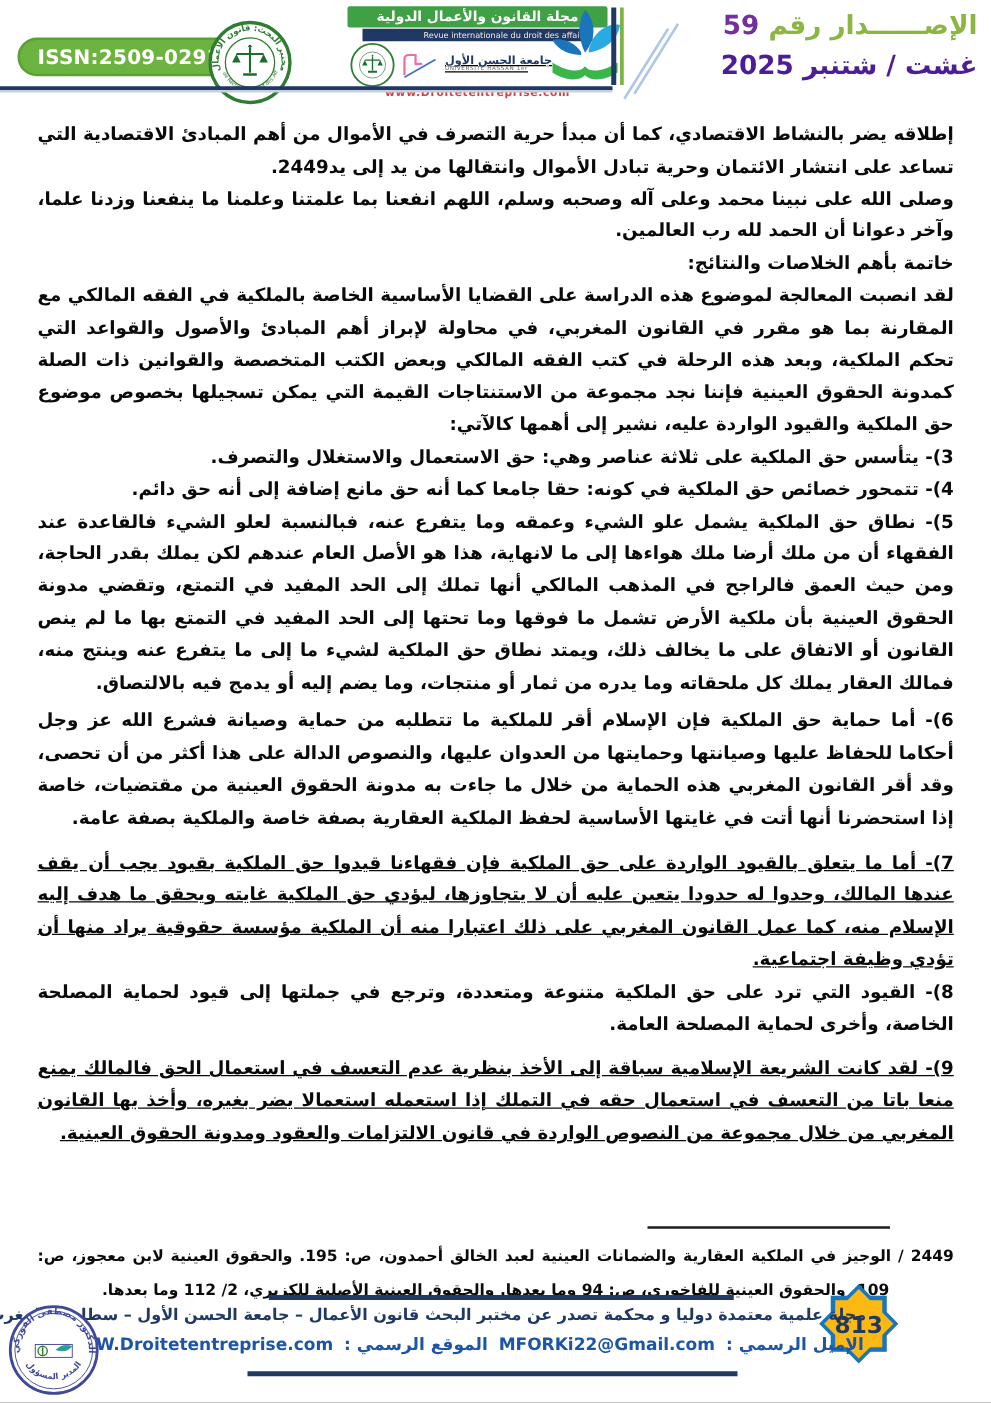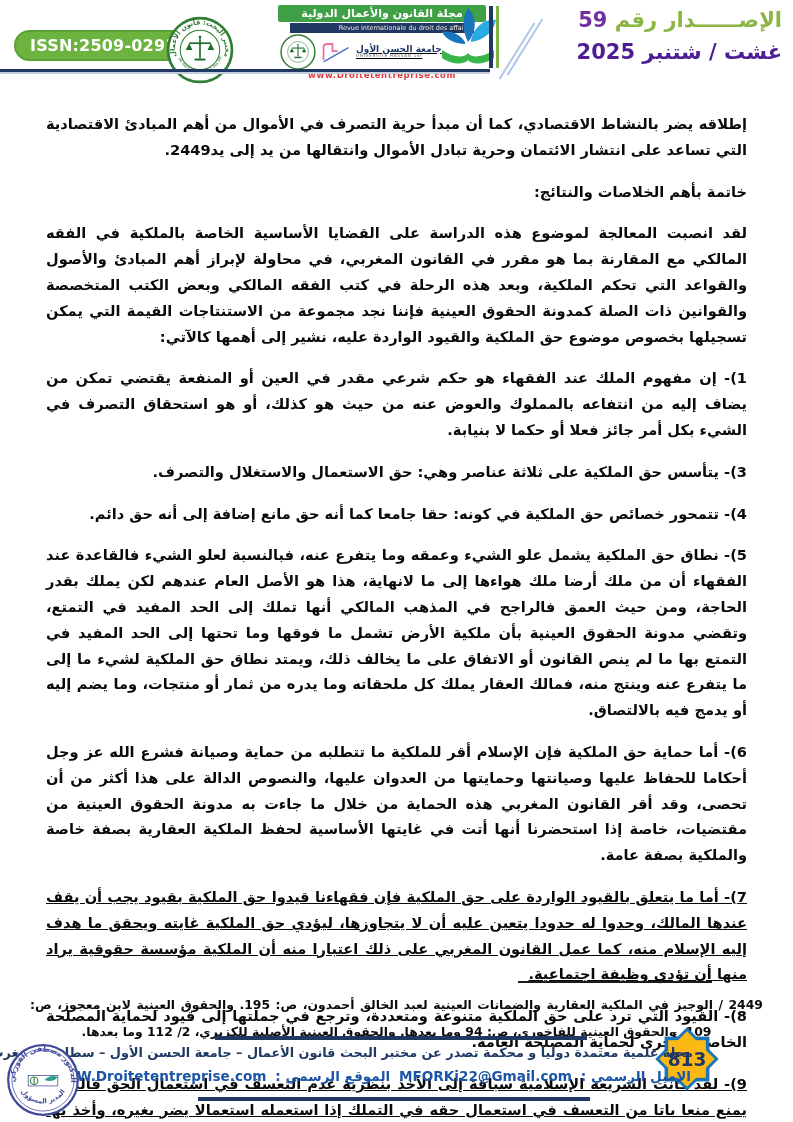--- a/index.html
+++ b/index.html
@@ -44,21 +44,21 @@
   .issue-line1 { font-size:21px; font-weight:bold; color:#8CB544; white-space:nowrap; }
   .issue-line1 .num { color:#7030A0; }
   .issue-line2 { font-size:21px; font-weight:bold; color:#4c1d95; margin-top:8px; white-space:nowrap; }
 
   
   .content {
     position:absolute; top:95px; left:30px; right:30px;
     direction:rtl; text-align:justify; color:#0a0a0a;
     font-size:14.6px; font-weight:bold; line-height:25.8px;
   }
-  .content p { margin:16px; }
+  .content p { margin:0; }
   .heading-underline { }
   .gap-sm { margin-top:5px !important; }
   .gap-md { margin-top:10px !important;text-decoration:underline; }
 
   
   .fn-sep { position:absolute; top:981px; left:518px; width:194px; height:2px; background:#1c1c1c; }
   .footnote {
     position:absolute; top:991px; left:30px; right:30px;
     direction:rtl; text-align:justify; text-align-last:center;
     font-size:12.4px; font-weight:bold; line-height:27px; color:#0a0a0a;
@@ -148,23 +148,23 @@
   <div class="issue-block">
     <div class="issue-line1">
       <span>الإصــــــدار رقم</span>
       <span class="num">59</span>
     </div>
     <div class="issue-line2">غشت / شتنبر 2025</div>
   </div>
 
   <div class="content">
     <p>إطلاقه يضر بالنشاط الاقتصادي، كما أن مبدأ حرية التصرف في الأموال من أهم المبادئ الاقتصادية التي تساعد على انتشار الائتمان وحرية تبادل الأموال وانتقالها من يد إلى يد2449.</p>
+    <p>وصلى الله على نبينا محمد وعلى آله وصحبه وسلم، اللهم انفعنا بما علمتنا وعلمنا ما ينفعنا وزدنا علما، وآخر دعوانا أن الحمد لله رب العالمين.</p>
     <p class="heading-underline">خاتمة بأهم الخلاصات والنتائج:</p>
     <p>لقد انصبت المعالجة لموضوع هذه الدراسة على القضايا الأساسية الخاصة بالملكية في الفقه المالكي مع المقارنة بما هو مقرر في القانون المغربي، في محاولة لإبراز أهم المبادئ والأصول والقواعد التي تحكم الملكية، وبعد هذه الرحلة في كتب الفقه المالكي وبعض الكتب المتخصصة والقوانين ذات الصلة كمدونة الحقوق العينية فإننا نجد مجموعة من الاستنتاجات القيمة التي يمكن تسجيلها بخصوص موضوع حق الملكية والقيود الواردة عليه، نشير إلى أهمها كالآتي:</p>
-    <p>1)- إن مفهوم الملك عند الفقهاء هو حكم شرعي مقدر في العين أو المنفعة يقتضي تمكن من يضاف إليه من انتفاعه بالمملوك والعوض عنه من حيث هو كذلك، أو هو استحقاق التصرف في الشيء بكل أمر جائز فعلا أو حكما لا بنيابة.</p>
     <p>3)- يتأسس حق الملكية على ثلاثة عناصر وهي: حق الاستعمال والاستغلال والتصرف.</p>
     <p>4)- تتمحور خصائص حق الملكية في كونه: حقا جامعا كما أنه حق مانع إضافة إلى أنه حق دائم.</p>
     <p>5)- نطاق حق الملكية يشمل علو الشيء وعمقه وما يتفرع عنه، فبالنسبة لعلو الشيء فالقاعدة عند الفقهاء أن من ملك أرضا ملك هواءها إلى ما لانهاية، هذا هو الأصل العام عندهم لكن يملك بقدر الحاجة، ومن حيث العمق فالراجح في المذهب المالكي أنها تملك إلى الحد المفيد في التمتع، وتقضي مدونة الحقوق العينية بأن ملكية الأرض تشمل ما فوقها وما تحتها إلى الحد المفيد في التمتع بها ما لم ينص القانون أو الاتفاق على ما يخالف ذلك، ويمتد نطاق حق الملكية لشيء ما إلى ما يتفرع عنه وينتج منه، فمالك العقار يملك كل ملحقاته وما يدره من ثمار أو منتجات، وما يضم إليه أو يدمج فيه بالالتصاق.</p>
     <p class="gap-sm">6)- أما حماية حق الملكية فإن الإسلام أقر للملكية ما تتطلبه من حماية وصيانة فشرع الله عز وجل أحكاما للحفاظ عليها وصيانتها وحمايتها من العدوان عليها، والنصوص الدالة على هذا أكثر من أن تحصى، وقد أقر القانون المغربي هذه الحماية من خلال ما جاءت به مدونة الحقوق العينية من مقتضيات، خاصة إذا استحضرنا أنها أتت في غايتها الأساسية لحفظ الملكية العقارية بصفة خاصة والملكية بصفة عامة.</p>
     <p class="gap-md">7)- أما ما يتعلق بالقيود الواردة على حق الملكية فإن فقهاءنا قيدوا حق الملكية بقيود يجب أن يقف عندها المالك، وحدوا له حدودا يتعين عليه أن لا يتجاوزها، ليؤدي حق الملكية غايته ويحقق ما هدف إليه الإسلام منه، كما عمل القانون المغربي على ذلك اعتبارا منه أن الملكية مؤسسة حقوقية يراد منها أن تؤدي وظيفة اجتماعية.</p>
     <p>8)- القيود التي ترد على حق الملكية متنوعة ومتعددة، وترجع في جملتها إلى قيود لحماية المصلحة الخاصة، وأخرى لحماية المصلحة العامة.</p>
     <p class="gap-md">9)- لقد كانت الشريعة الإسلامية سباقة إلى الأخذ بنظرية عدم التعسف في استعمال الحق فالمالك يمنع منعا باتا من التعسف في استعمال حقه في التملك إذا استعمله استعمالا يضر بغيره، وأخذ بها القانون المغربي من خلال مجموعة من النصوص الواردة في قانون الالتزامات والعقود ومدونة الحقوق العينية.</p>
   </div>
 
   <div class="fn-sep"></div>

